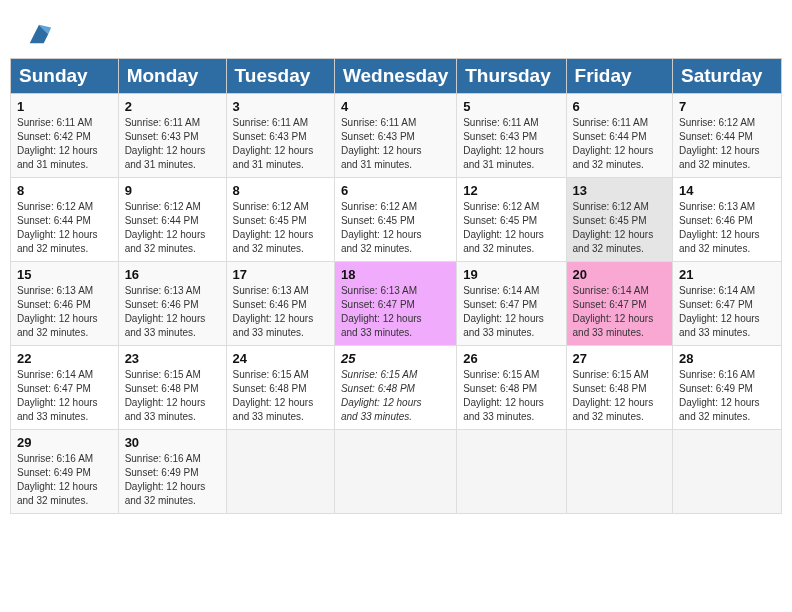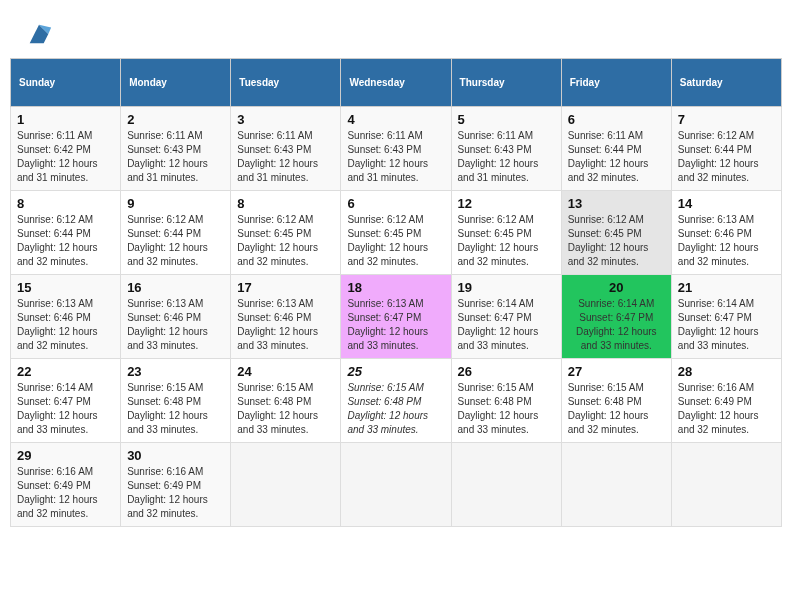--- a/index.html
+++ b/index.html
@@ -47,23 +47,23 @@
       color: #444;
     }
     .calendar {
       width: 100%;
       border-collapse: collapse;
       margin-top: 5px;
     }
     .calendar th {
       background-color: #2e6da4;
       color: #fff;
-      font-size: 10px;
+      font-size: 19px;
       font-weight: bold;
-      padding: 18px 8px;
+      padding: 6px 8px;
       text-align: left;
       border: 1px solid #ccc;
     }
     .calendar td {
       vertical-align: top;
       padding: 5px 6px;
       border: 1px solid #ddd;
       font-size: 10.5px;
       color: #333;
       width: calc(100% / 7);
@@ -256,21 +256,21 @@
 Daylight: 12 hours
 and 33 minutes.</div>
         </td>
         <td style="background-color: rgb(249, 249, 249);">
           <span class="day-num">19</span>
           <div class="day-info" style="white-space: pre-line;">Sunrise: 6:14 AM
 Sunset: 6:47 PM
 Daylight: 12 hours
 and 33 minutes.</div>
         </td>
-        <td style="background-color: #22c55e; text-align: center;">
+        <td style="background-color: #f9a8d4;">
           <span class="day-num">20</span>
           <div class="day-info" style="white-space: pre-line;">Sunrise: 6:14 AM
 Sunset: 6:47 PM
 Daylight: 12 hours
 and 33 minutes.</div>
         </td>
         <td style="background-color: rgb(249, 249, 249);">
           <span class="day-num">21</span>
           <div class="day-info" style="white-space: pre-line;">Sunrise: 6:14 AM
 Sunset: 6:47 PM

